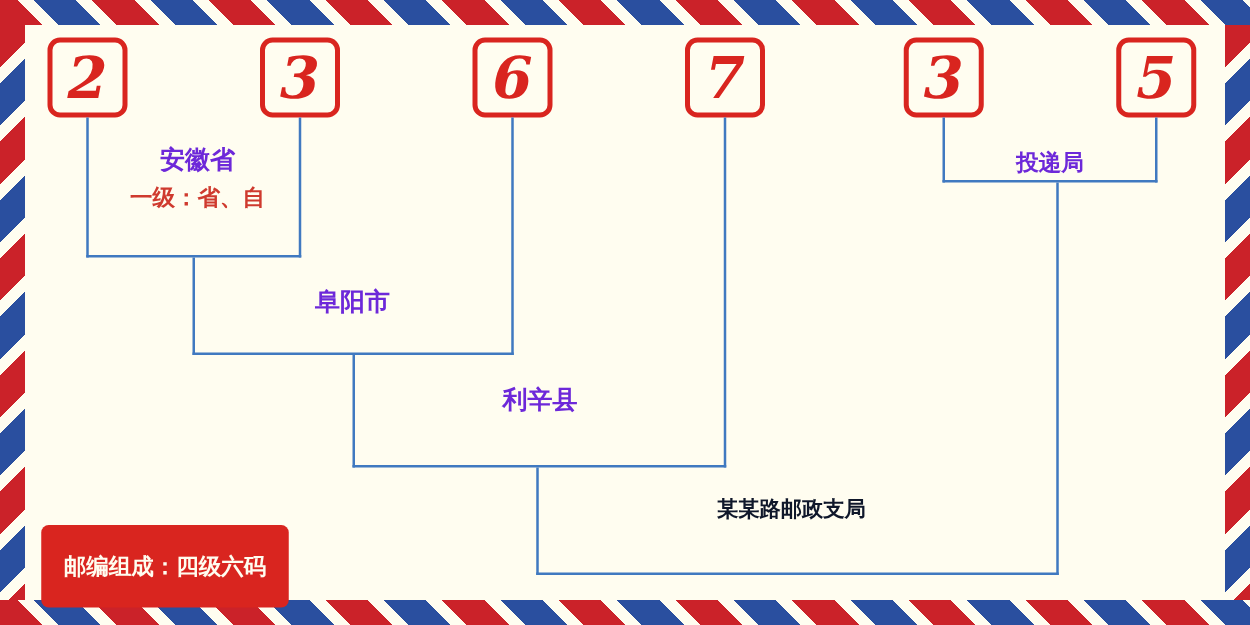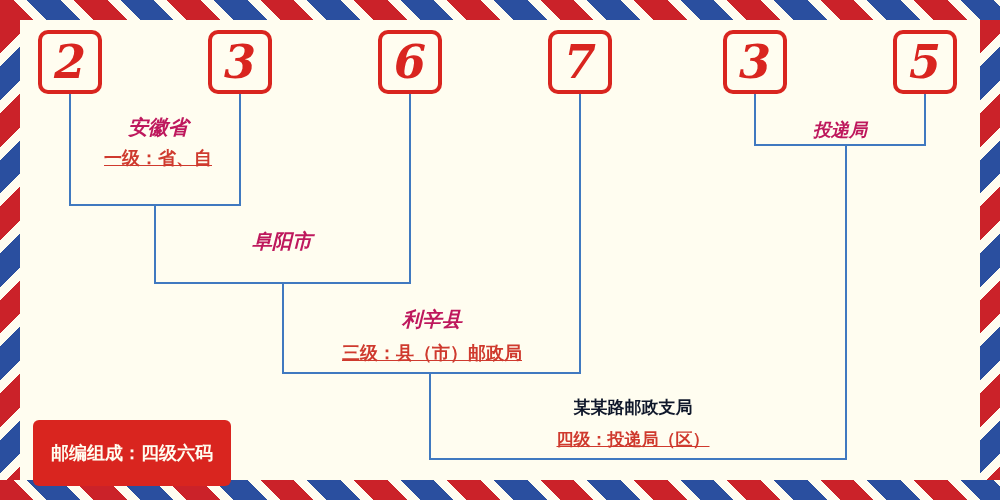--- a/index.html
+++ b/index.html
@@ -21,24 +21,24 @@
     border-radius:10px;display:flex;align-items:center;justify-content:center;}
   .digit{font-family:"DejaVu Serif","Liberation Serif",serif;font-style:italic;font-weight:bold;
     font-size:46px;color:#d9251f;line-height:1;}
 
   
   .line{position:absolute;background:#4079c0;}
   .vline{width:2px;}
   .hline{height:2px;}
 
   
-  .lbl-name{position:absolute;color:#be185d;font-weight:bold;font-size:20px;
-    white-space:nowrap;transform:translateX(-50%);font-style:italic;}
+  .lbl-name{position:absolute;color:#6d28d9;font-weight:bold;font-size:20px;
+    white-space:nowrap;transform:translateX(-50%);}
   .lbl-desc{position:absolute;color:#cf3a2e;font-weight:bold;font-size:18px;
-    white-space:nowrap;transform:translateX(-50%);text-decoration:underline;}
+    white-space:nowrap;transform:translateX(-50%);}
   .lbl-dark{position:absolute;color:#0f172a;font-weight:bold;font-size:17px;
     white-space:nowrap;transform:translateX(-50%);}
   .lbl-desc.small{font-size:17px;}
 
   
   .badge{position:absolute;left:33px;top:420px;background:#d9251f;color:#fffdf0;
     font-weight:bold;font-size:18px;padding:21px 18px;border-radius:6px;white-space:nowrap;}
 </style>
 </head>
 <body>
@@ -88,22 +88,20 @@
   <div class="line vline" style="left:429px;top:374px;height:86px;"></div>
   <div class="line vline" style="left:845px;top:146px;height:314px;"></div>
   <div class="line hline" style="left:429px;top:458px;width:418px;"></div>
 
   <div class="lbl-name" style="left:158px;top:114px;">安徽省</div>
   <div class="lbl-desc" style="left:158px;top:146px;">一级：省、自</div>
 
   <div class="lbl-name" style="left:282px;top:228px;">阜阳市</div>
 
   <div class="lbl-name" style="left:432px;top:306px;">利辛县</div>
-  <div class="lbl-desc" style="left:432px;top:341px;">三级：县（市）邮政局</div>
 
   <div class="lbl-dark" style="left:633px;top:396px;">某某路邮政支局</div>
-  <div class="lbl-desc small" style="left:633px;top:428px;">四级：投递局（区）</div>
 
   <div class="lbl-name" style="left:840px;top:118px;font-size:18px;">投递局</div>
 
   <div class="badge">邮编组成：四级六码</div>
 
 </div>
 
 </body></html>

